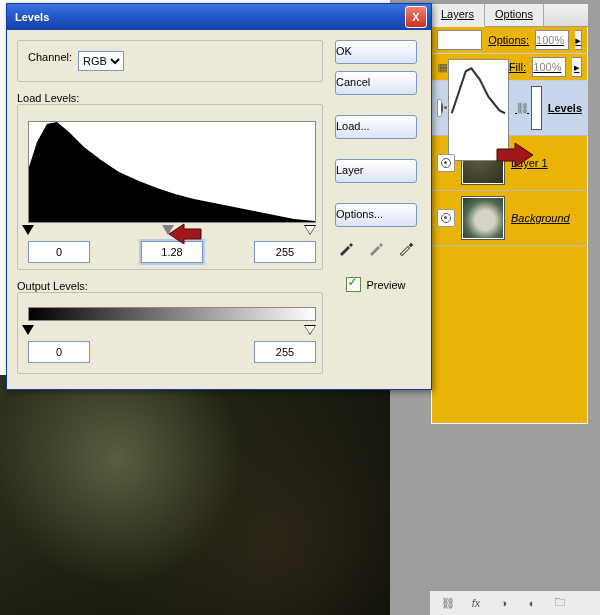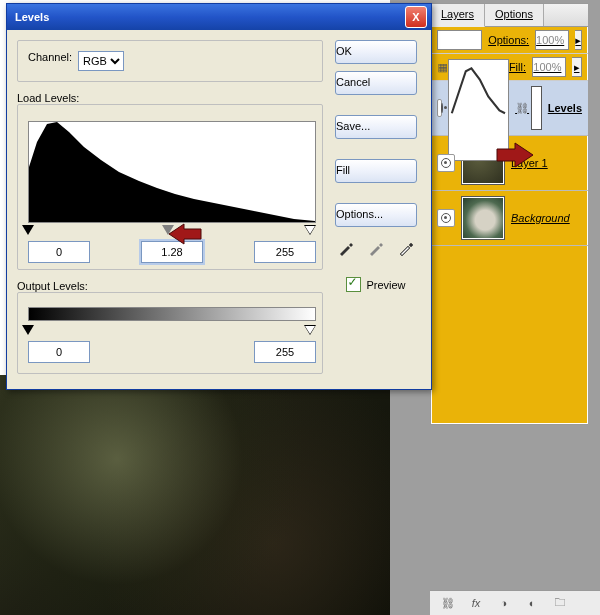--- a/index.html
+++ b/index.html
@@ -194,23 +194,23 @@
         <input value="0" style="">
         <span></span>
         <input value="255" style="">
       </div>
     </div>
 
     <div class="side-btns">
       <div class="wbtn">OK</div>
       <div class="wbtn">Cancel</div>
       <div style="height:6px"></div>
-      <div class="wbtn">Save...</div>
+      <div class="wbtn">Load...</div>
       <div style="height:6px"></div>
-      <div class="wbtn">Fill</div>
+      <div class="wbtn">Layer</div>
       <div style="height:6px"></div>
       <div class="wbtn">Options...</div>
       <div class="droppers">
         <span class="drop">
               <svg width="16" height="16">
                 <path d="M2 14 L10 6 L12 8 L4 16 Z M11 5 L13 3 L15 5 L13 7 Z" fill="#333"></path>
               </svg>
             </span>
         <span class="drop">
               <svg width="16" height="16">

